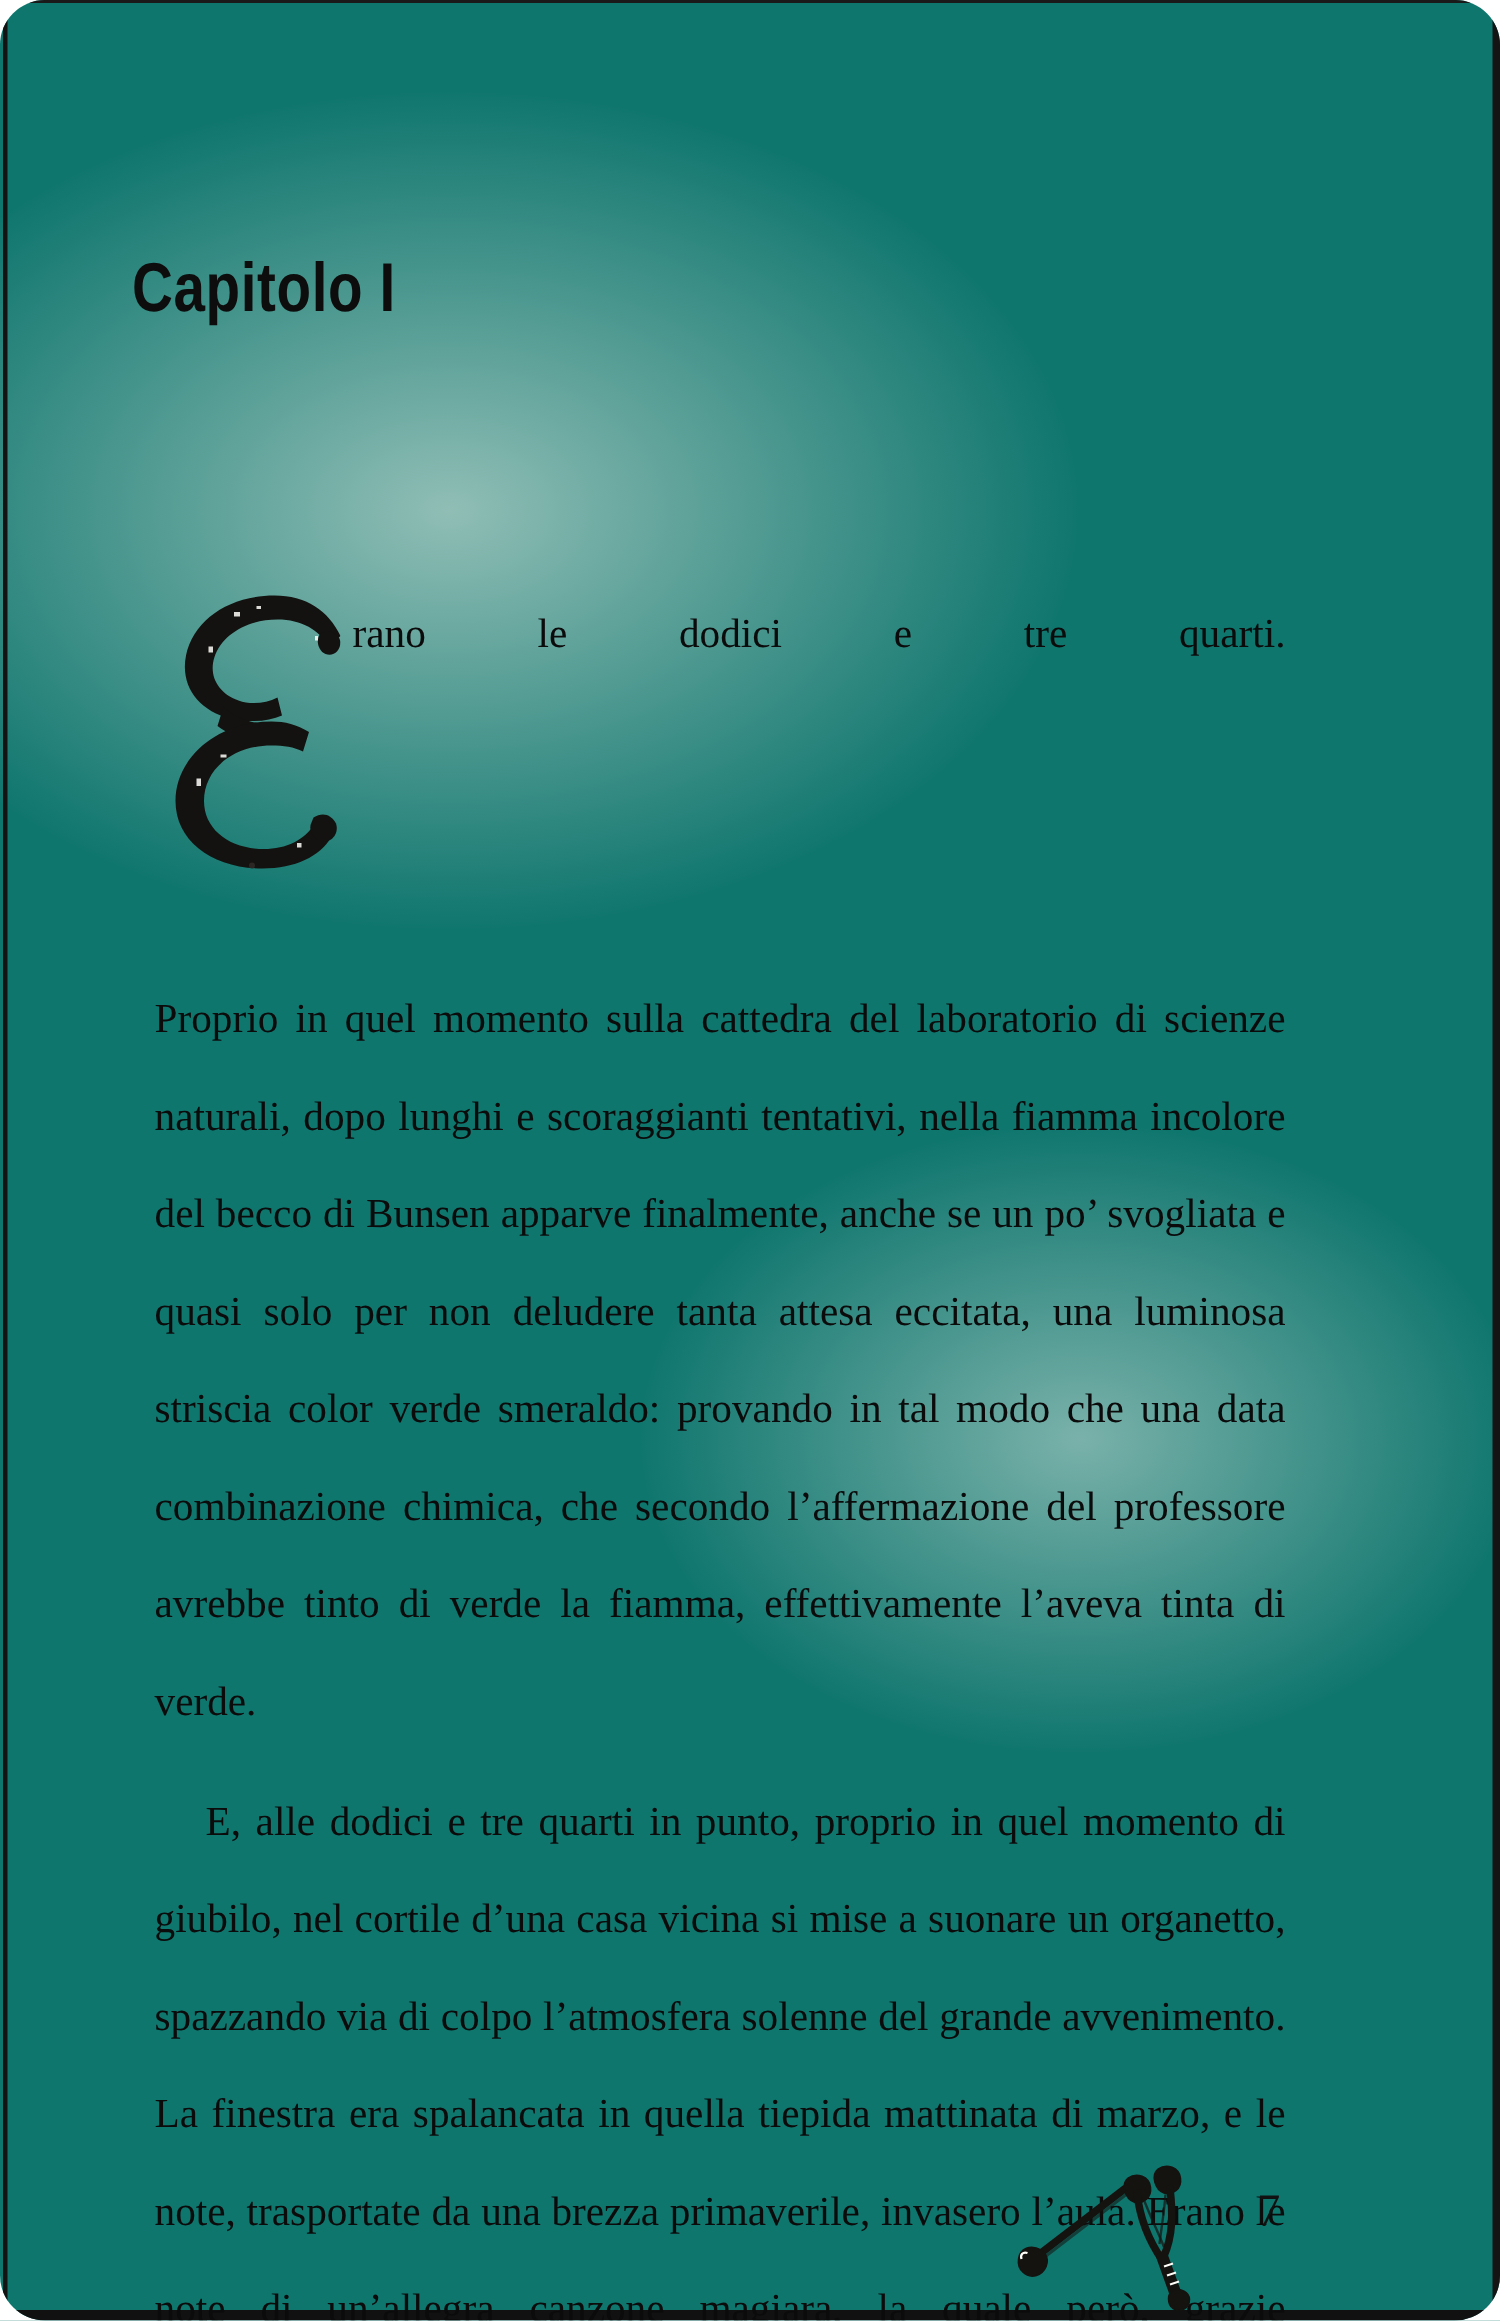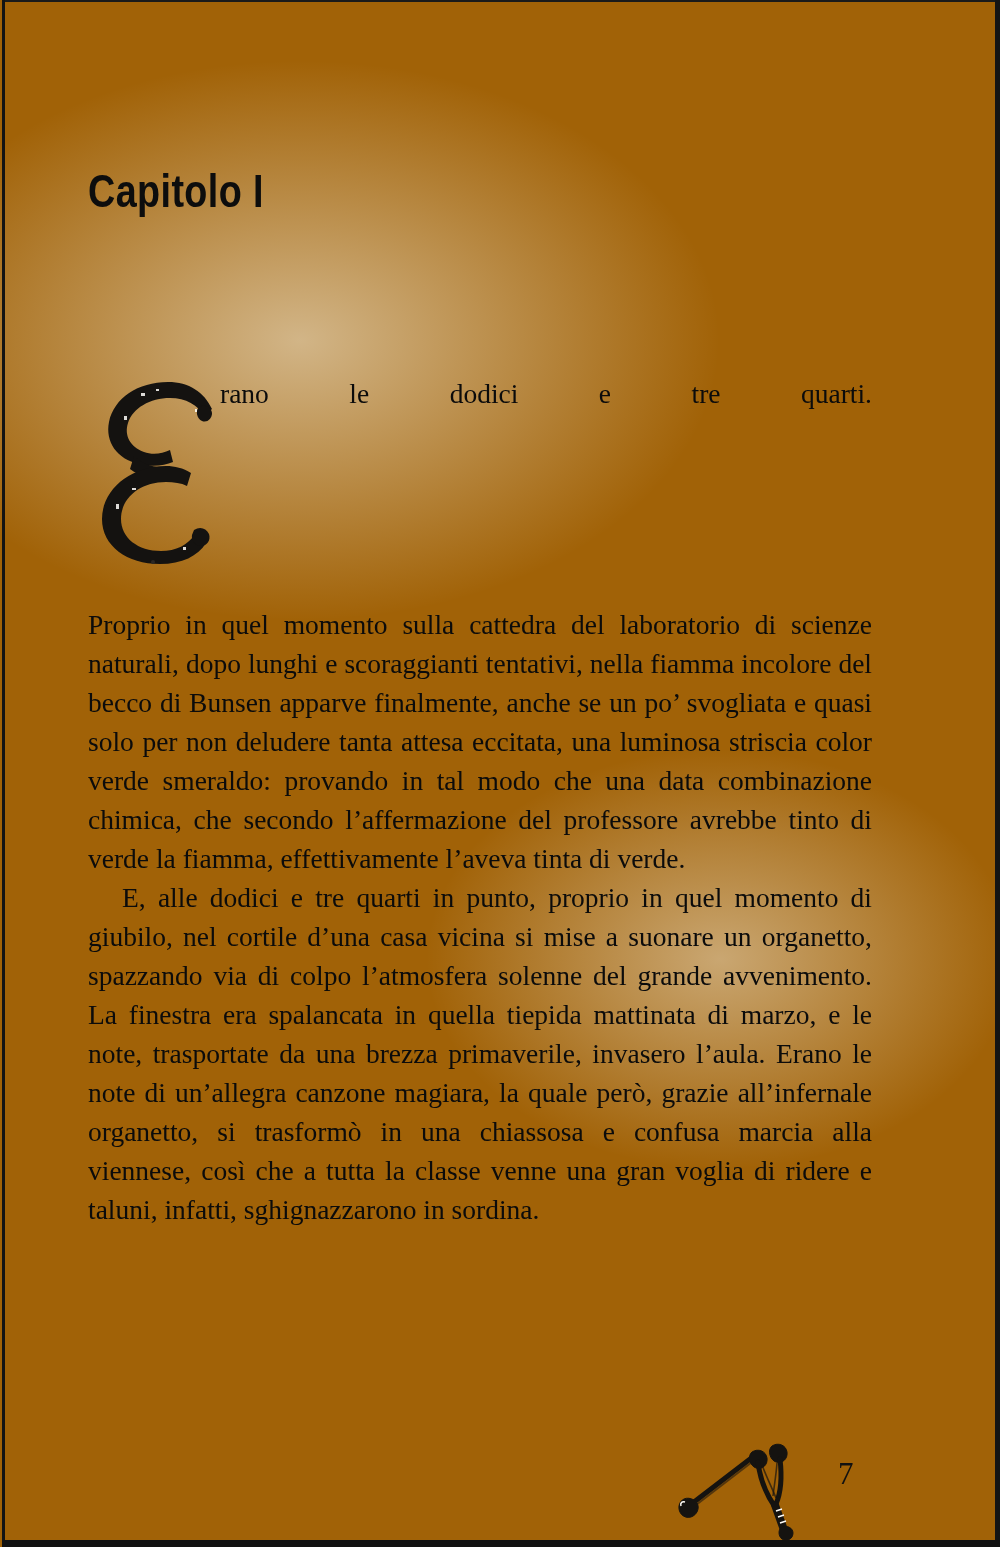--- a/index.html
+++ b/index.html
@@ -5,23 +5,24 @@
   html, body {
     margin: 0;
     padding: 0;
     background: #ffffff;
   }
 
   #page {
     position: relative;
     width: 1000px;
     height: 1547px;
-    background: #a16207;
+    background: #0f766e;
     overflow: hidden;
     box-sizing: border-box;
+    border-radius: 30px;
   }
 
   
   .edge-left {
     position: absolute;
     left: 2px;
     top: 0;
     width: 3px;
     height: 1547px;
     background: #131313;
@@ -79,25 +80,25 @@
   .text-block {
     position: absolute;
     left: 88px;
     top: 374px;
     width: 784px;
   }
 
   .para {
     font-family: "Liberation Serif", serif;
     font-size: 27.5px;
-    line-height: 39px;
+    line-height: 65px;
     color: #0b0b0b;
     text-align: justify;
     text-justify: inter-word;
-    margin: 0;
+    margin: 15px;
     hyphens: none;
   }
   .para + .para {
     text-indent: 34px;
     font-family: Liberation Serif, serif;
   }
 
   
   .dropcap {
     float: left;

